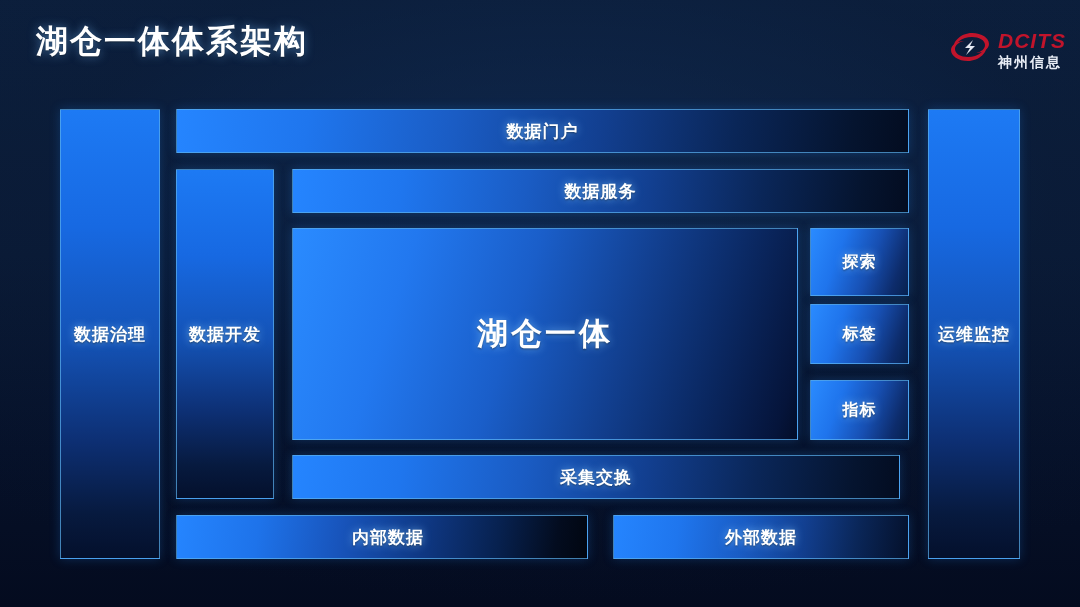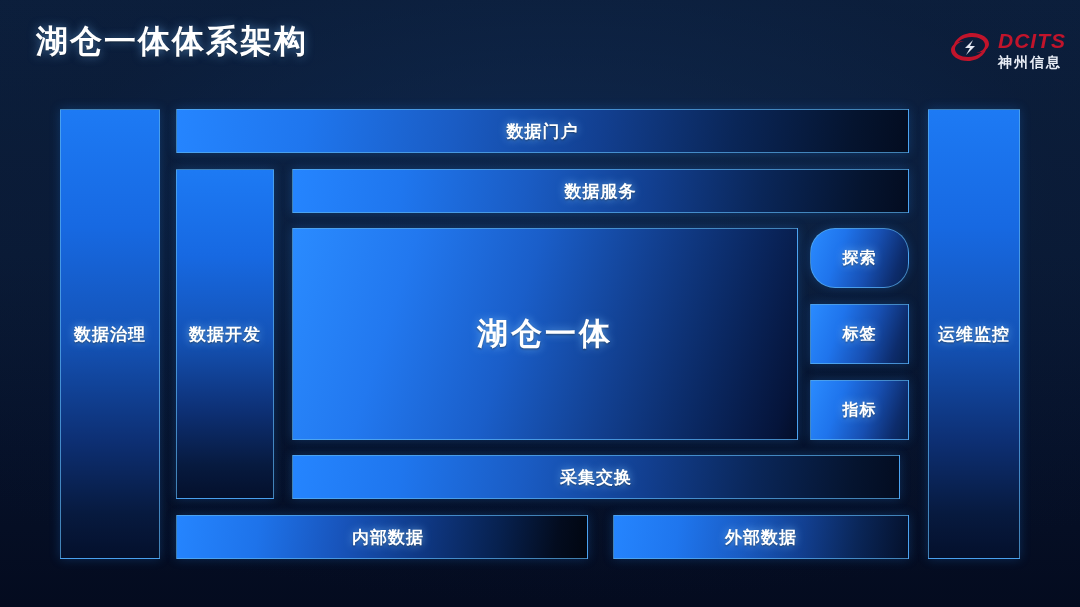--- a/index.html
+++ b/index.html
@@ -154,21 +154,21 @@
   </div>
 
   <div class="box bar" style="left:292px; top:169px; width:617px; height:44px;">
     <span class="lbl">数据服务</span>
   </div>
 
   <div class="box hero" style="left:292px; top:228px; width:506px; height:212px;">
     <span class="lbl">湖仓一体</span>
   </div>
 
-  <div class="box chip" style="left:810px; top:228px; width:99px; height:60px;border-radius:25px;">
+  <div class="box chip" style="left:810px; top:228px; width:99px; height:68px;">
     <span class="lbl">探索</span>
   </div>
   <div class="box chip" style="left:810px; top:304px; width:99px; height:60px;">
     <span class="lbl">标签</span>
   </div>
   <div class="box chip" style="left:810px; top:380px; width:99px; height:60px;">
     <span class="lbl">指标</span>
   </div>
 
   <div class="box bar" style="left:292px; top:455px; width:608px; height:44px;">

